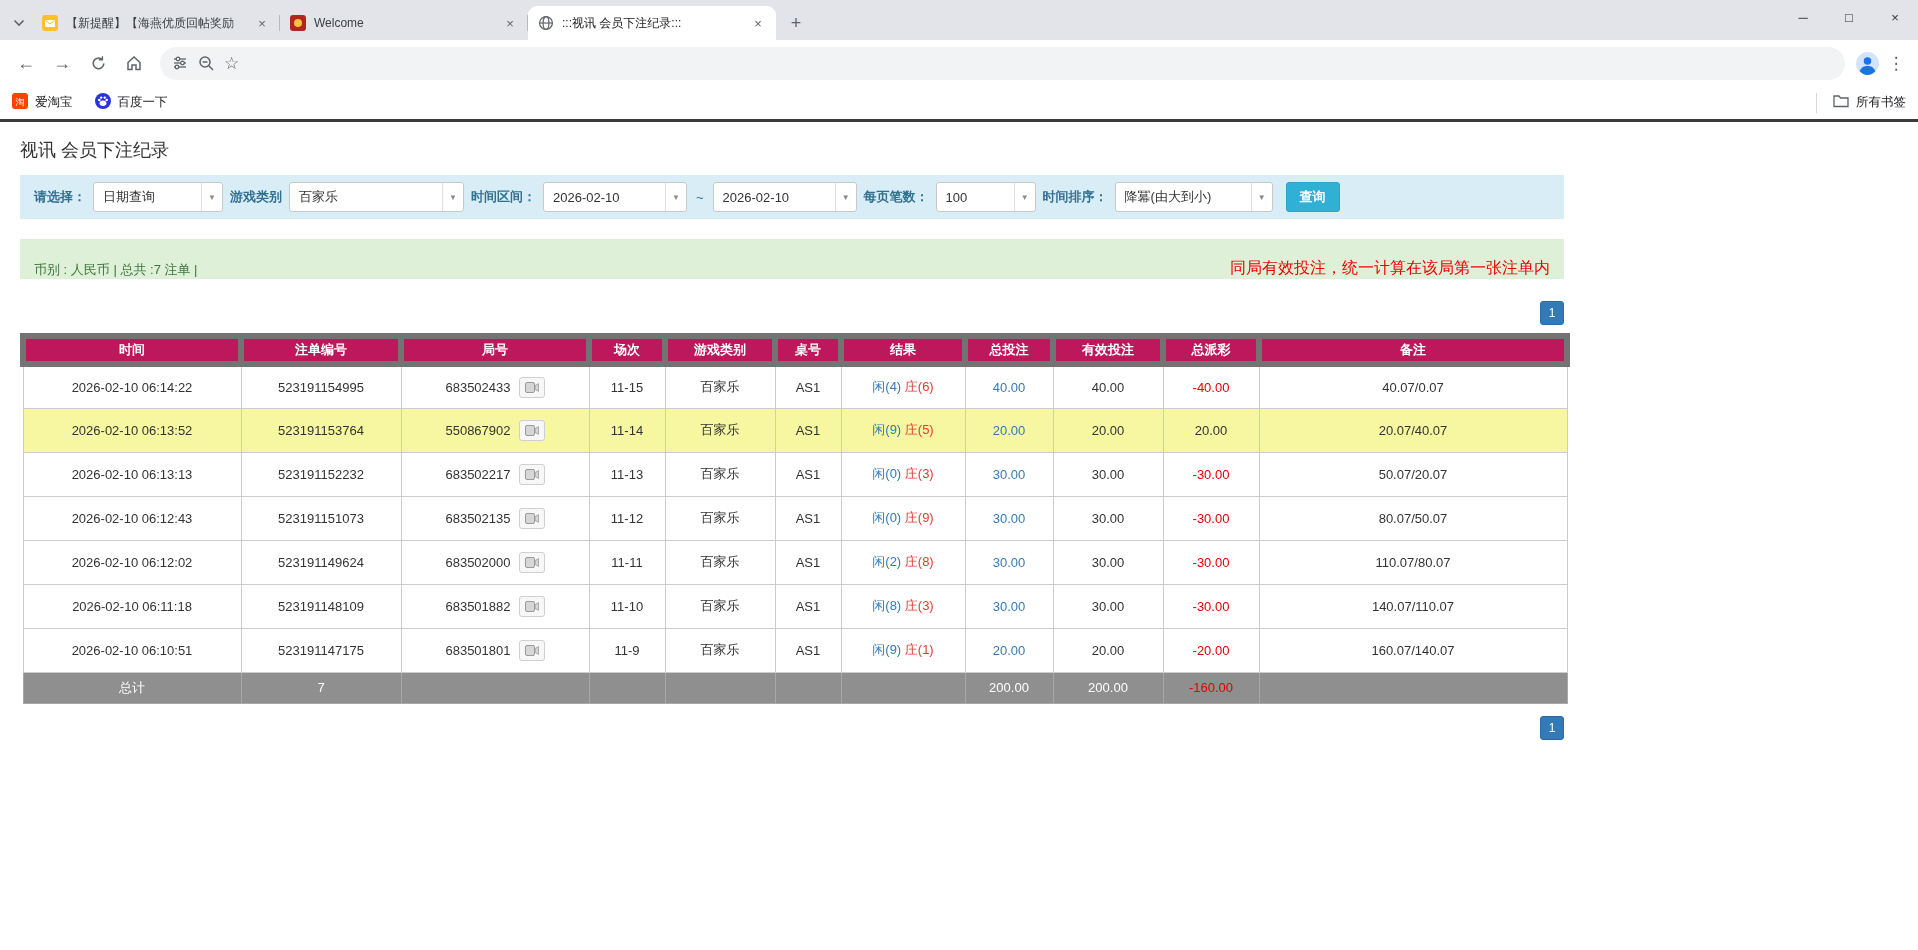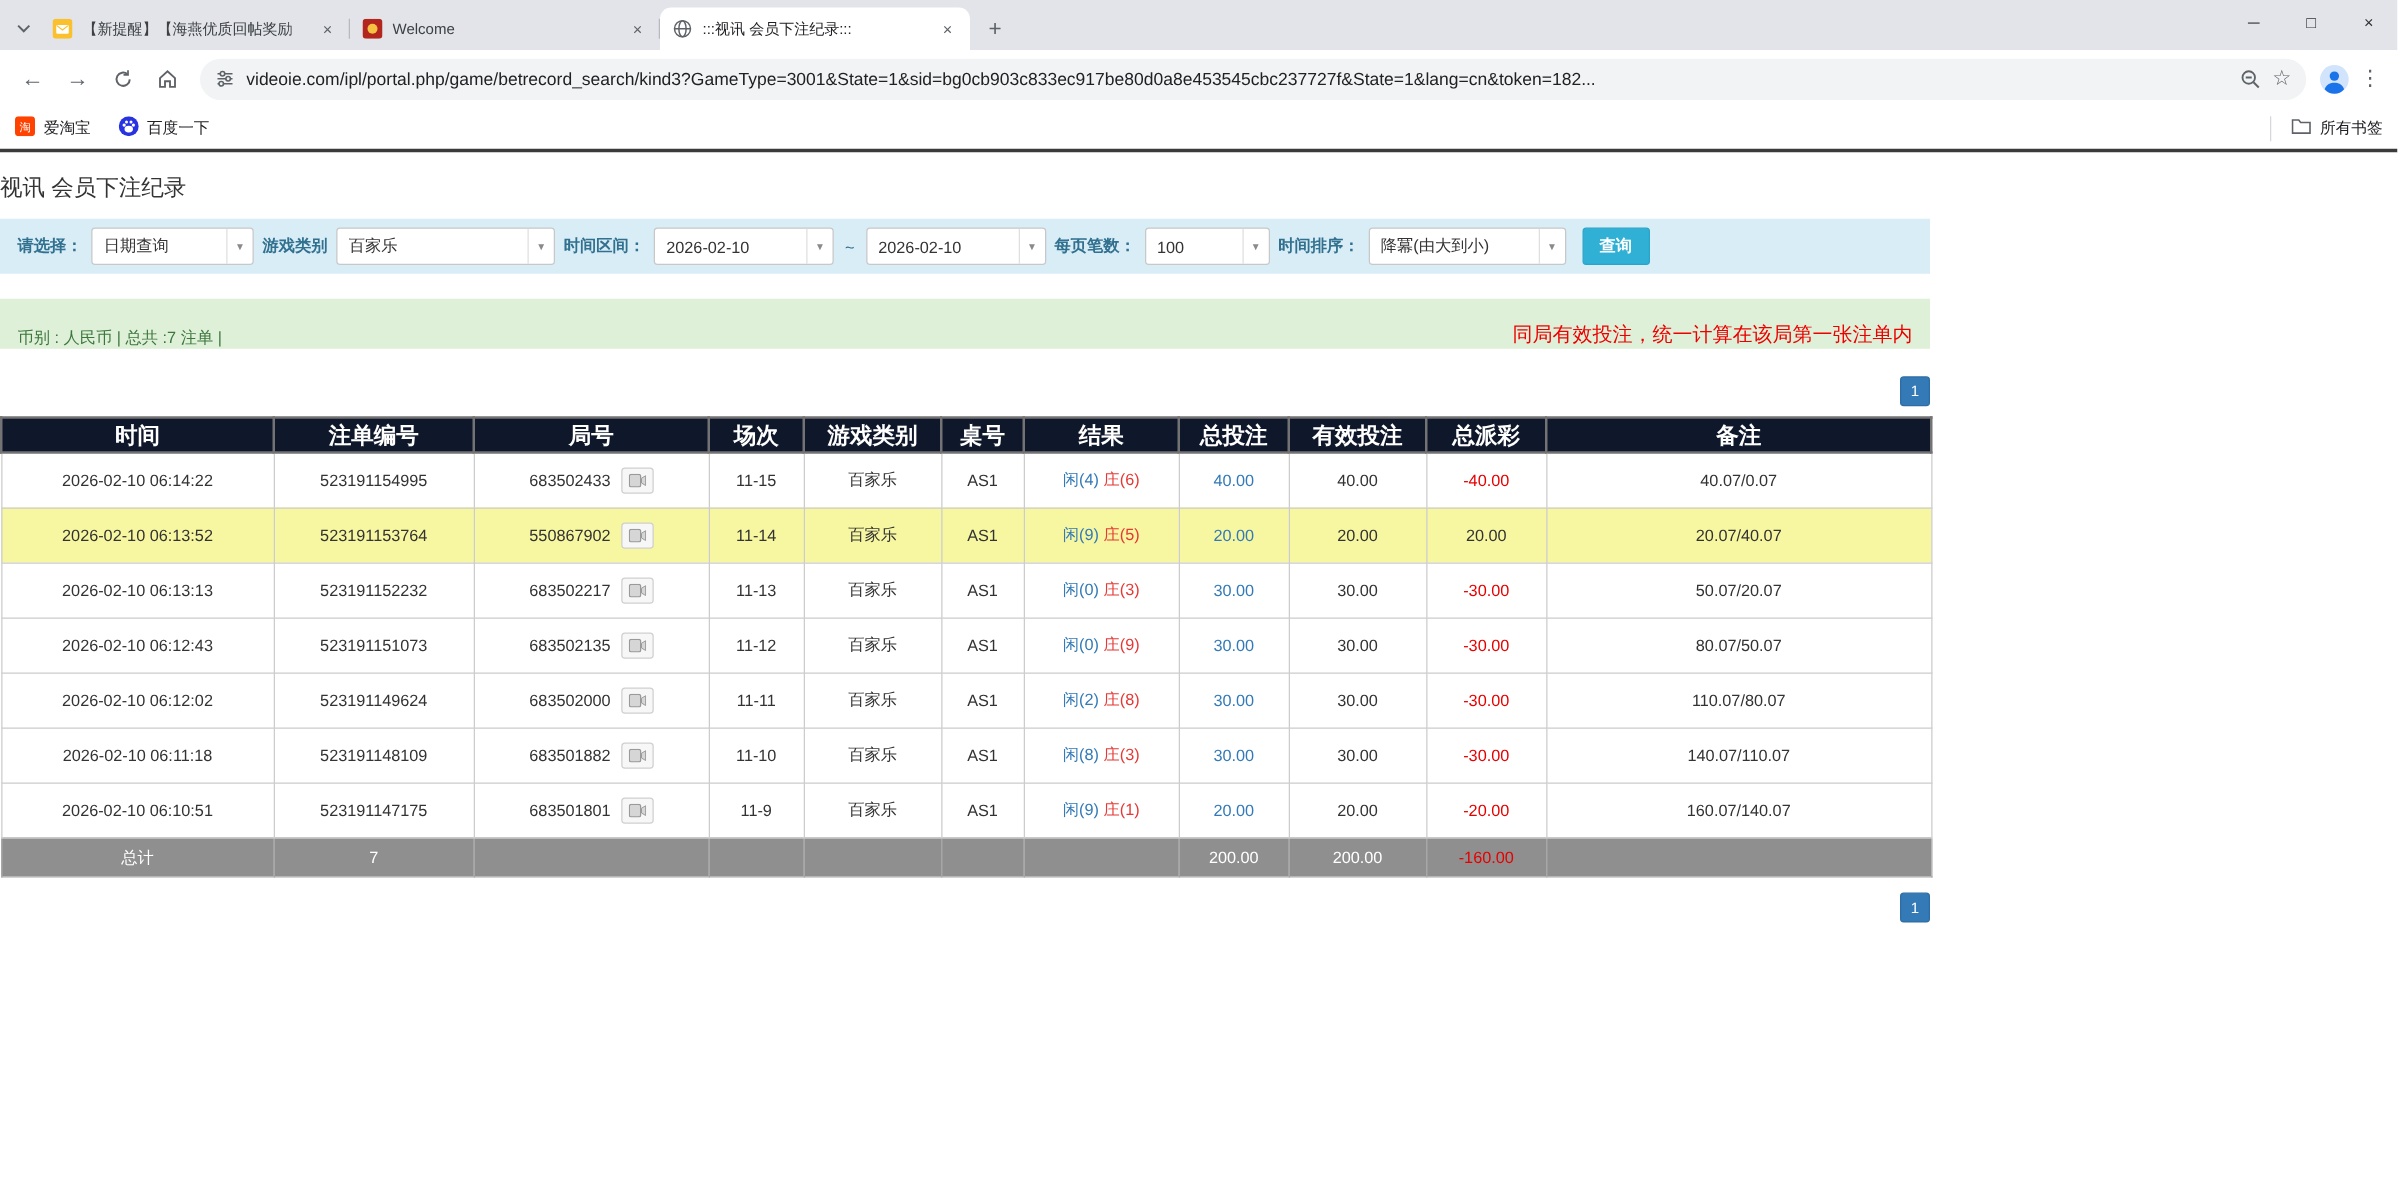--- a/index.html
+++ b/index.html
@@ -33,21 +33,21 @@
   .star { font-size:17px; color:#5f6368; }
   .kebab { font-size:17px; color:#5f6368; width:24px; text-align:center; }
 
   .bookmarksbar { height:33px; background:#fff; display:flex; align-items:center; padding:0 12px; }
   .bm-item { display:flex; align-items:center; gap:7px; margin-right:22px; font-size:12.5px; color:#202124; cursor:pointer; }
   .bm-right { margin-left:auto; display:flex; align-items:center; gap:7px; font-size:12.5px; color:#202124;
               border-left:1px solid #d5d7da; padding-left:16px; height:20px; cursor:pointer; }
   .chrome-divider { height:3px; background:#3b3b3b; }
 
   
-  .page { padding:16px 12px 0 0; background:#fff; }
+  .page { padding:16px 12px 0 20px; background:#fff; }
   .content { width:1544px; }
   .page-title { font-size:18px; color:#333; margin-bottom:13px; }
 
   .filter-bar { background:#d9edf7; height:44px; display:flex; align-items:center; padding:0 14px; gap:7px; }
   .flabel { color:#31708f; font-weight:bold; font-size:13px; white-space:nowrap; }
   .ftilde { color:#31708f; font-size:13px; padding:0 2px; }
   .combo { background:#fff; border:1px solid #c8c8c8; border-radius:3px; height:30px; display:flex; align-items:stretch; cursor:pointer; }
   .cval { flex:1; display:flex; align-items:center; padding:0 9px; font-size:13px; color:#333; white-space:nowrap; overflow:hidden; }
   .carrow { width:21px; display:flex; align-items:center; justify-content:center; color:#8a8a8a; font-size:8px; border-left:1px solid #e0e0e0; }
   .w130{width:130px;} .w175{width:175px;} .w155{width:144px;} .w100{width:100px;} .w158{width:158px;text-align:right;}
@@ -60,21 +60,21 @@
   .summary-left { color:#3c763d; font-size:13px; }
   .summary-right { color:#ee0000; font-size:16px; }
 
   .pager { display:flex; justify-content:flex-end; }
   .pager.top { margin-top:22px; }
   .pager.bottom { margin-top:12px; }
   .page-btn { min-width:24px; height:24px; background:#337ab7; border:1px solid #2e6da4; border-radius:3px;
               color:#fff; font-size:12px; display:flex; align-items:center; justify-content:center; cursor:pointer; }
 
   table { width:1544px; border-collapse:collapse; table-layout:fixed; margin-top:8px; }
-  th { background:#0f172a; color:#fff; font-size:18px; font-weight:bold; height:28px; border:2px solid #737373; }
+  th { background:#be185d; color:#fff; font-size:13px; font-weight:bold; height:28px; border:6px solid #737373; }
   td { border:1px solid #ccc; text-align:center; height:44px; font-size:13px; color:#333; }
   tr.hl td { background:#f7f7a1; }
   .round-wrap { display:inline-flex; align-items:center; gap:8px; }
   .video-btn { display:inline-flex; align-items:center; justify-content:center; width:26px; height:21px;
                border:1px solid #cfcfcf; border-radius:3px; background:#f7f7f7; cursor:pointer; }
   .bet-link { color:#337ab7; cursor:pointer; }
   td.neg { color:#e60000; }
   td.pos { color:#333; }
   .res-player { color:#337ab7; }
   .res-banker { color:#e53935; }
@@ -149,21 +149,20 @@
     <span class="omni-icon">
       <svg width="16" height="16" viewBox="0 0 16 16" stroke="#5f6368" stroke-width="1.3" fill="#f1f3f4">
           <line x1="2" y1="4" x2="14" y2="4"></line>
           <circle cx="6" cy="4" r="1.8"></circle>
           <line x1="2" y1="8" x2="14" y2="8"></line>
           <circle cx="10.5" cy="8" r="1.8"></circle>
           <line x1="2" y1="12" x2="14" y2="12"></line>
           <circle cx="5" cy="12" r="1.8"></circle>
         </svg>
     </span>
-    <span class="omni-url">videoie.com/ipl/portal.php/game/betrecord_search/kind3?GameType=3001&amp;State=1&amp;sid=bg0cb903c833ec917be80d0a8e453545cbc237727f&amp;State=1&amp;lang=cn&amp;token=182...</span>
     <span class="omni-icon">
       <svg width="18" height="18" viewBox="0 0 18 18" fill="none" stroke="#5f6368" stroke-width="1.5">
           <circle cx="8" cy="8" r="5"></circle>
           <line x1="11.8" y1="11.8" x2="16" y2="16"></line>
           <line x1="5.6" y1="8" x2="10.4" y2="8"></line>
         </svg>
     </span>
     <span class="star">☆</span>
   </div>
   <span class="omni-icon">

